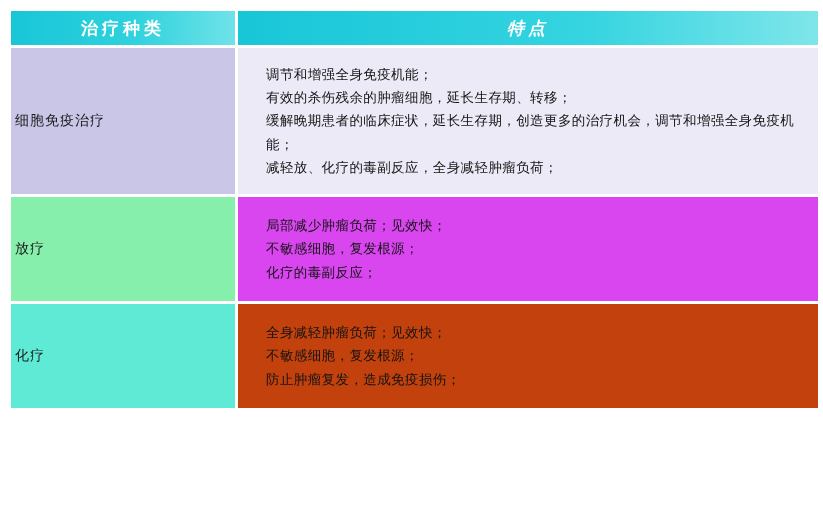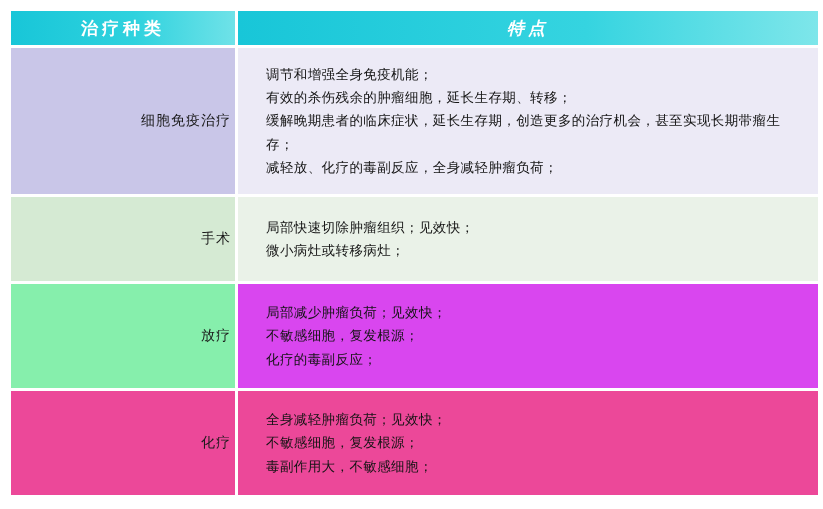--- a/index.html
+++ b/index.html
@@ -42,21 +42,21 @@
   }
   th.head-type {
     background: linear-gradient(to right, #18c6d8 0%, #2fd2de 55%, #6fe2e8 100%);
   }
   th.head-feature {
     background: linear-gradient(to right, #18c6d8 0%, #35d4e0 60%, #7ee6ea 100%);
     font-style: italic;
   }
 
   td.type-cell {
-    text-align: right;
+    text-align: left;
     vertical-align: middle;
     font-size: 14px;
     color: #1a1a1a;
     letter-spacing: 1px;
     padding: 6px 4px;
   }
   td.feature-cell {
     vertical-align: middle;
     font-size: 13.5px;
     color: #141414;
@@ -65,29 +65,29 @@
     letter-spacing: 0.4px;
   }
   .feature-cell .line {
     white-space: normal;
   }
 
   
   .r0 .type-cell, .r0 .feature-cell { background: #c9c6e8; }
   .r1 .type-cell, .r1 .feature-cell { background: #d5ead3; }
   .r2 .type-cell, .r2 .feature-cell { background: #86efac; }
-  .r3 .type-cell, .r3 .feature-cell { background: #ec4899; }
+  .r3 .type-cell, .r3 .feature-cell { background: #5eead4; }
 
   .r0 .feature-cell, .r1 .feature-cell, .r2 .feature-cell, .r3 .feature-cell {
     background: #e9e9e9;
   }
   .r0 .feature-cell { background: #eceaf6; }
   .r1 .feature-cell { background: #eaf2e8; }
   .r2 .feature-cell { background: #d946ef; }
-  .r3 .feature-cell { background: #ec4899; }
+  .r3 .feature-cell { background: #c2410c; }
 
   .r0 { height: 146px; }
   .r1 { height: 84px; }
   .r2 { height: 104px; }
   .r3 { height: 104px; }
 </style>
 </head>
 <body>
 
 <div class="table-wrap">
@@ -101,42 +101,35 @@
         <th class="head head-type">治疗种类</th>
         <th class="head head-feature">特点</th>
       </tr>
     </thead>
     <tbody>
       <tr class="r0">
         <td class="type-cell">细胞免疫治疗</td>
         <td class="feature-cell">
           <div class="line">调节和增强全身免疫机能；</div>
           <div class="line">有效的杀伤残余的肿瘤细胞，延长生存期、转移；</div>
-          <div class="line">缓解晚期患者的临床症状，延长生存期，创造更多的治疗机会，甚至实现长期带瘤生存；</div>
+          <div class="line">缓解晚期患者的临床症状，延长生存期，创造更多的治疗机会，调节和增强全身免疫机能；</div>
           <div class="line">减轻放、化疗的毒副反应，全身减轻肿瘤负荷；</div>
-        </td>
-      </tr>
-      <tr class="r1">
-        <td class="type-cell">手术</td>
-        <td class="feature-cell">
-          <div class="line">局部快速切除肿瘤组织；见效快；</div>
-          <div class="line">微小病灶或转移病灶；</div>
         </td>
       </tr>
       <tr class="r2">
         <td class="type-cell">放疗</td>
         <td class="feature-cell">
           <div class="line">局部减少肿瘤负荷；见效快；</div>
           <div class="line">不敏感细胞，复发根源；</div>
           <div class="line">化疗的毒副反应；</div>
         </td>
       </tr>
       <tr class="r3">
         <td class="type-cell">化疗</td>
         <td class="feature-cell">
           <div class="line">全身减轻肿瘤负荷；见效快；</div>
           <div class="line">不敏感细胞，复发根源；</div>
-          <div class="line">毒副作用大，不敏感细胞；</div>
+          <div class="line">防止肿瘤复发，造成免疫损伤；</div>
         </td>
       </tr>
     </tbody>
   </table>
 </div>
 
 </body></html>

